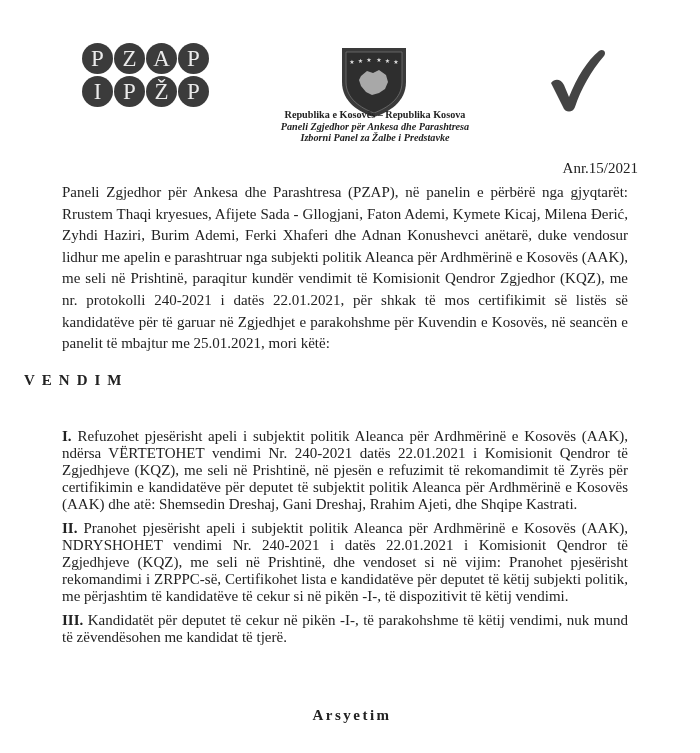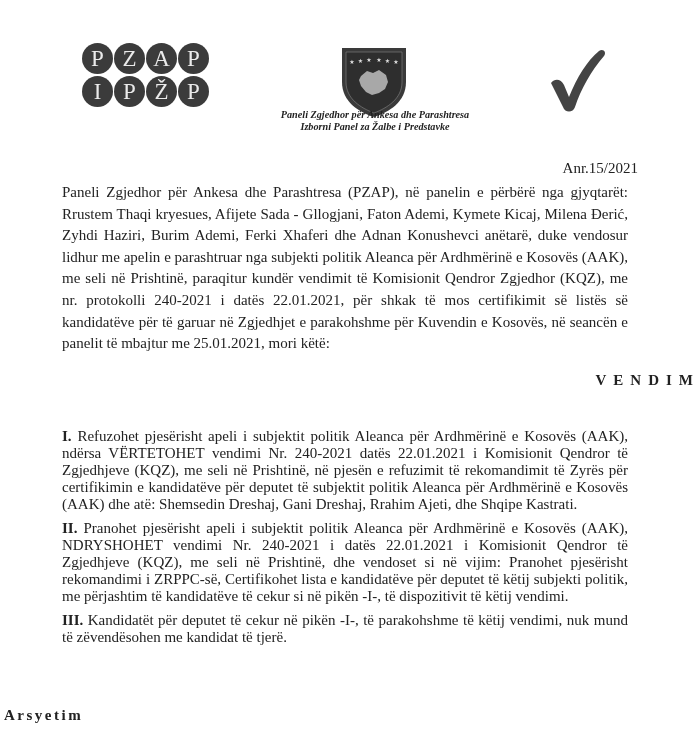--- a/index.html
+++ b/index.html
@@ -35,31 +35,31 @@
     position: absolute; right: 62px; top: 160px;
     font-size: 15px; font-weight: normal;
   }
   .content {
     position: absolute; left: 62px; top: 182px; width: 566px;
     font-size: 15px; line-height: 21.6px; text-align: justify;
   }
   .content p { margin: 0; }
   .intro-bold { font-weight: normal; }
   .heading-vendim {
-    position: absolute; left: 0; right: 0; top: 372px; text-align: right;
-    font-weight: bold; font-size: 15px; letter-spacing: 7px; padding-left: 12px;
+    position: absolute; left: 0; right: 0; top: 372px; text-align: left;
+    font-weight: bold; font-size: 15px; letter-spacing: 7px; padding-left: 24px;
   }
   .points {
     position: absolute; left: 62px; top: 428px; width: 566px;
     font-size: 15px; line-height: 17px; text-align: justify;
   }
   .points p { margin: 0 0 7px 0; }
   .roman { font-weight: bold; }
   .heading-arsyetim {
-    position: absolute; left: 0; right: 0; top: 707px; text-align: left;
+    position: absolute; left: 0; right: 0; top: 707px; text-align: center;
     font-weight: bold; font-size: 15px; letter-spacing: 2.5px; padding-left: 4px;
   }
 </style>
 </head>
 <body>
 
 <div class="logo-pzap">
   <div class="logo-row">
     <div class="logo-circle">P</div>
     <div class="logo-circle">Z</div>
@@ -82,20 +82,21 @@
       <text x="21.5" y="18.5">★</text>
       <text x="30" y="18">★</text>
     <text x="40" y="18">★</text>
       <text x="48.5" y="18.5">★</text>
       <text x="57" y="20">★</text>
   </g>
   <path d="M22 32 L28 27 L34 29 L40 26 L47 31 L49 38 L46 45 L40 49 L33 51 L27 48 L22 42 L20 36 Z" fill="#a8a8a8"></path>
 </svg>
 
 <div class="header-text">
+  <div class="l1">Republika e Kosovës – Republika Kosova</div>
   <div class="l2">Paneli Zgjedhor për Ankesa dhe Parashtresa</div>
   <div class="l3">Izborni Panel za Žalbe i Predstavke</div>
 </div>
 
 <svg class="checkmark" viewBox="0 0 60 70">
   <path d="M4 38 C8 33 14 34 17 40 L22 52 C30 32 40 16 52 6 C56 3 60 7 57 11 C44 26 34 44 28 62 C26 68 18 68 16 62 Z" fill="#444"></path>
 </svg>
 
 <div class="docnum">Anr.15/2021</div>
 

